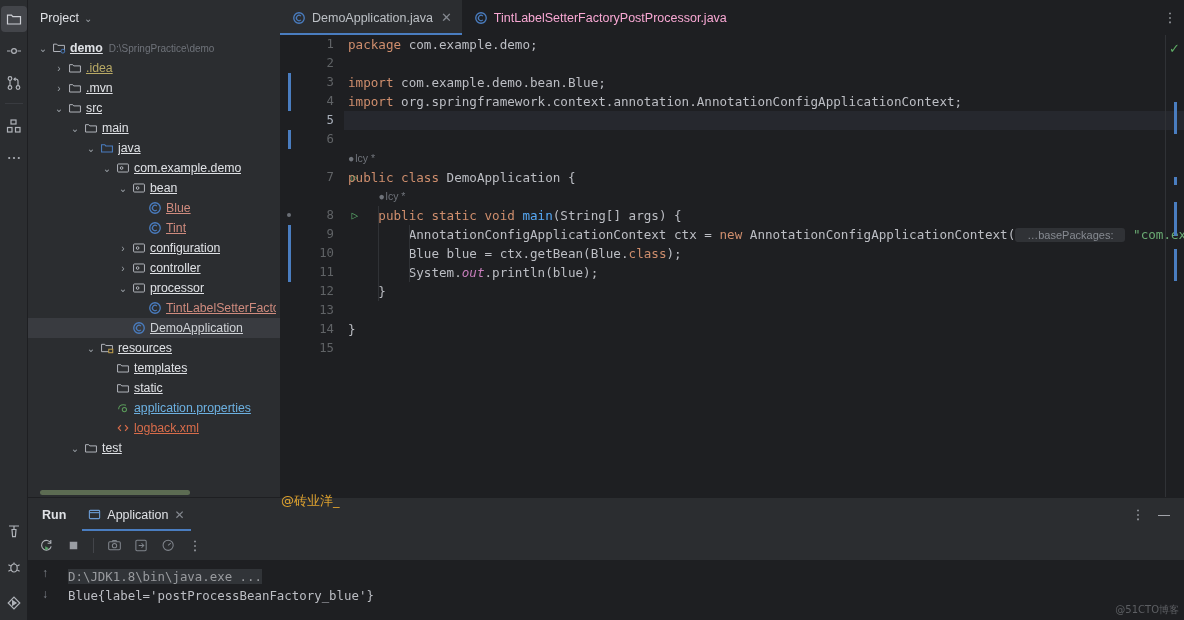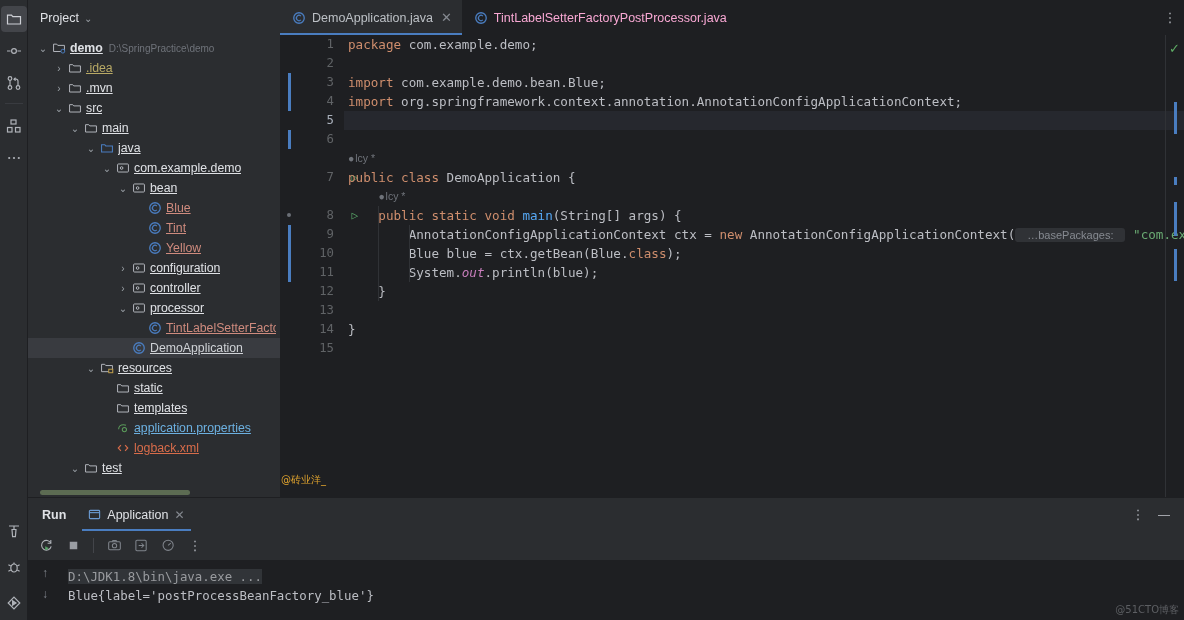--- a/index.html
+++ b/index.html
@@ -223,22 +223,22 @@
   }
   .console-out {
     flex: 1; padding: 7px 0 0 6px;
     font-family: "DejaVu Sans Mono", monospace;
     font-size: 12.4px; line-height: 19px;
   }
   .console-cmd { color: #999b9f; background: #313438; display: inline; }
   .console-line { color: #bcbec4; }
 
   .watermark-mid {
-    position: absolute; left: 281px; top: 473px;
-    font-size: 10px; color: #e0a32e;
+    position: absolute; left: 281px; top: 492px;
+    font-size: 13px; color: #e0a32e;
     font-family: "DejaVu Sans", sans-serif;
     z-index: 50; white-space: nowrap;
   }
   .watermark-br {
     position: absolute; right: 5px; bottom: 3px;
     font-size: 10px; color: #5d5f63;
     font-family: "DejaVu Sans", sans-serif;
     z-index: 50;
   }
   svg { display: block; }
@@ -417,107 +417,97 @@
         <div class="tree-row" style="padding-left: 104px;">
           <span class="arrow" style="font-size: 10px;"></span>
           <span class="tree-icon">
             <svg width="14" height="14" viewBox="0 0 16 16">
               <circle cx="8" cy="8" r="6" fill="none" stroke="#4a7dc0" stroke-width="1.5"></circle>
               <path d="M10.1 5.8A3 3 0 1 0 10.1 10.2" fill="none" stroke="#4a7dc0" stroke-width="1.4"></path>
             </svg>
           </span>
           <span class="tree-label c-class">Tint</span>
         </div>
+        <div class="tree-row" style="padding-left: 88px;">
+          <span class="arrow" style="font-size: 10px;">›</span>
+          <span class="tree-icon">
+            <svg width="14" height="14" viewBox="0 0 16 16" fill="none" stroke="#b6b9bf" stroke-width="1.1">
+              <rect x="1.8" y="3.4" width="12.4" height="9.2" rx="1"></rect>
+              <circle cx="6.4" cy="8" r="1.5"></circle>
+            </svg>
+          </span>
+          <span class="tree-label c-default">configuration</span>
+        </div>
+        <div class="tree-row" style="padding-left: 88px;">
+          <span class="arrow" style="font-size: 10px;">›</span>
+          <span class="tree-icon">
+            <svg width="14" height="14" viewBox="0 0 16 16" fill="none" stroke="#b6b9bf" stroke-width="1.1">
+              <rect x="1.8" y="3.4" width="12.4" height="9.2" rx="1"></rect>
+              <circle cx="6.4" cy="8" r="1.5"></circle>
+            </svg>
+          </span>
+          <span class="tree-label c-default">controller</span>
+        </div>
+        <div class="tree-row" style="padding-left: 88px;">
+          <span class="arrow" style="font-size: 10px;">⌄</span>
+          <span class="tree-icon">
+            <svg width="14" height="14" viewBox="0 0 16 16" fill="none" stroke="#b6b9bf" stroke-width="1.1">
+              <rect x="1.8" y="3.4" width="12.4" height="9.2" rx="1"></rect>
+              <circle cx="6.4" cy="8" r="1.5"></circle>
+            </svg>
+          </span>
+          <span class="tree-label c-default">processor</span>
+        </div>
         <div class="tree-row" style="padding-left: 104px;">
           <span class="arrow" style="font-size: 10px;"></span>
           <span class="tree-icon">
             <svg width="14" height="14" viewBox="0 0 16 16">
               <circle cx="8" cy="8" r="6" fill="none" stroke="#4a7dc0" stroke-width="1.5"></circle>
               <path d="M10.1 5.8A3 3 0 1 0 10.1 10.2" fill="none" stroke="#4a7dc0" stroke-width="1.4"></path>
             </svg>
           </span>
-          <span class="tree-label c-class">Yellow</span>
-        </div>
-        <div class="tree-row" style="padding-left: 88px;">
-          <span class="arrow" style="font-size: 10px;">›</span>
-          <span class="tree-icon">
-            <svg width="14" height="14" viewBox="0 0 16 16" fill="none" stroke="#b6b9bf" stroke-width="1.1">
-              <rect x="1.8" y="3.4" width="12.4" height="9.2" rx="1"></rect>
-              <circle cx="6.4" cy="8" r="1.5"></circle>
-            </svg>
-          </span>
-          <span class="tree-label c-default">configuration</span>
-        </div>
-        <div class="tree-row" style="padding-left: 88px;">
-          <span class="arrow" style="font-size: 10px;">›</span>
-          <span class="tree-icon">
-            <svg width="14" height="14" viewBox="0 0 16 16" fill="none" stroke="#b6b9bf" stroke-width="1.1">
-              <rect x="1.8" y="3.4" width="12.4" height="9.2" rx="1"></rect>
-              <circle cx="6.4" cy="8" r="1.5"></circle>
-            </svg>
-          </span>
-          <span class="tree-label c-default">controller</span>
-        </div>
-        <div class="tree-row" style="padding-left: 88px;">
-          <span class="arrow" style="font-size: 10px;">⌄</span>
-          <span class="tree-icon">
-            <svg width="14" height="14" viewBox="0 0 16 16" fill="none" stroke="#b6b9bf" stroke-width="1.1">
-              <rect x="1.8" y="3.4" width="12.4" height="9.2" rx="1"></rect>
-              <circle cx="6.4" cy="8" r="1.5"></circle>
-            </svg>
-          </span>
-          <span class="tree-label c-default">processor</span>
-        </div>
-        <div class="tree-row" style="padding-left: 104px;">
+          <span class="tree-label c-class">TintLabelSetterFactoryPostProcessor</span>
+        </div>
+        <div class="tree-row selected" style="padding-left: 88px;">
           <span class="arrow" style="font-size: 10px;"></span>
           <span class="tree-icon">
             <svg width="14" height="14" viewBox="0 0 16 16">
               <circle cx="8" cy="8" r="6" fill="none" stroke="#4a7dc0" stroke-width="1.5"></circle>
               <path d="M10.1 5.8A3 3 0 1 0 10.1 10.2" fill="none" stroke="#4a7dc0" stroke-width="1.4"></path>
             </svg>
           </span>
-          <span class="tree-label c-class">TintLabelSetterFactoryPostProcessor</span>
-        </div>
-        <div class="tree-row selected" style="padding-left: 88px;">
-          <span class="arrow" style="font-size: 10px;"></span>
-          <span class="tree-icon">
-            <svg width="14" height="14" viewBox="0 0 16 16">
-              <circle cx="8" cy="8" r="6" fill="none" stroke="#4a7dc0" stroke-width="1.5"></circle>
-              <path d="M10.1 5.8A3 3 0 1 0 10.1 10.2" fill="none" stroke="#4a7dc0" stroke-width="1.4"></path>
-            </svg>
-          </span>
           <span class="tree-label c-sel-class">DemoApplication</span>
         </div>
         <div class="tree-row" style="padding-left: 56px;">
           <span class="arrow" style="font-size: 10px;">⌄</span>
           <span class="tree-icon">
             <svg width="14" height="14" viewBox="0 0 16 16" fill="none" stroke="#b6b9bf" stroke-width="1.1">
               <path d="M1.8 3.8h3.6l1.2 1.4h7.6v7h-12.4z"></path>
               <rect x="10" y="9.4" width="4.6" height="4" fill="#2b2d30" stroke="#c4a14a"></rect>
             </svg>
           </span>
           <span class="tree-label c-default">resources</span>
         </div>
         <div class="tree-row" style="padding-left: 72px;">
           <span class="arrow" style="font-size: 10px;"></span>
           <span class="tree-icon">
             <svg width="14" height="14" viewBox="0 0 16 16" fill="none" stroke="#b6b9bf" stroke-width="1.1">
               <path d="M1.8 4.2h3.6l1.2 1.4h7.6v7h-12.4z"></path>
             </svg>
           </span>
-          <span class="tree-label c-default">static</span>
+          <span class="tree-label c-default">templates</span>
         </div>
         <div class="tree-row" style="padding-left: 72px;">
           <span class="arrow" style="font-size: 10px;"></span>
           <span class="tree-icon">
             <svg width="14" height="14" viewBox="0 0 16 16" fill="none" stroke="#b6b9bf" stroke-width="1.1">
               <path d="M1.8 4.2h3.6l1.2 1.4h7.6v7h-12.4z"></path>
             </svg>
           </span>
-          <span class="tree-label c-default">templates</span>
+          <span class="tree-label c-default">static</span>
         </div>
         <div class="tree-row" style="padding-left: 72px;">
           <span class="arrow" style="font-size: 10px;"></span>
           <span class="tree-icon">
             <svg width="14" height="14" viewBox="0 0 16 16" fill="none" stroke="#5a9a5a" stroke-width="1.2">
               <path d="M3 9.4c0-3 2.4-5.2 5.4-5.2 1.8 0 3 .7 3 .7"></path>
               <circle cx="9.6" cy="9.8" r="2.4"></circle>
             </svg>
           </span>
           <span class="tree-label c-prop">application.properties</span>

